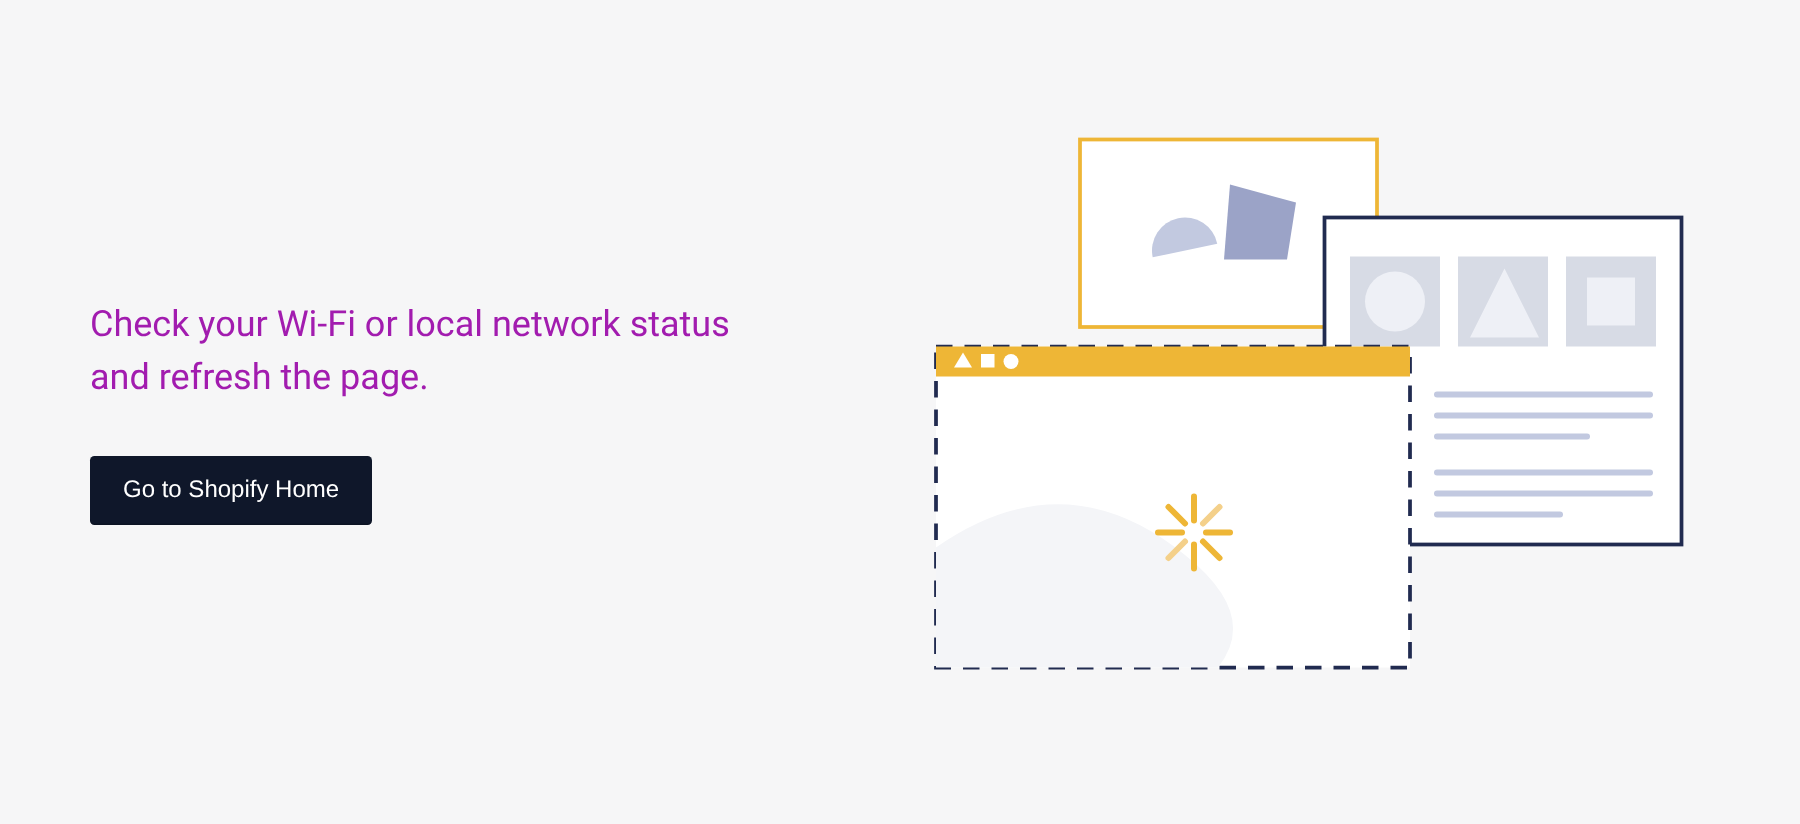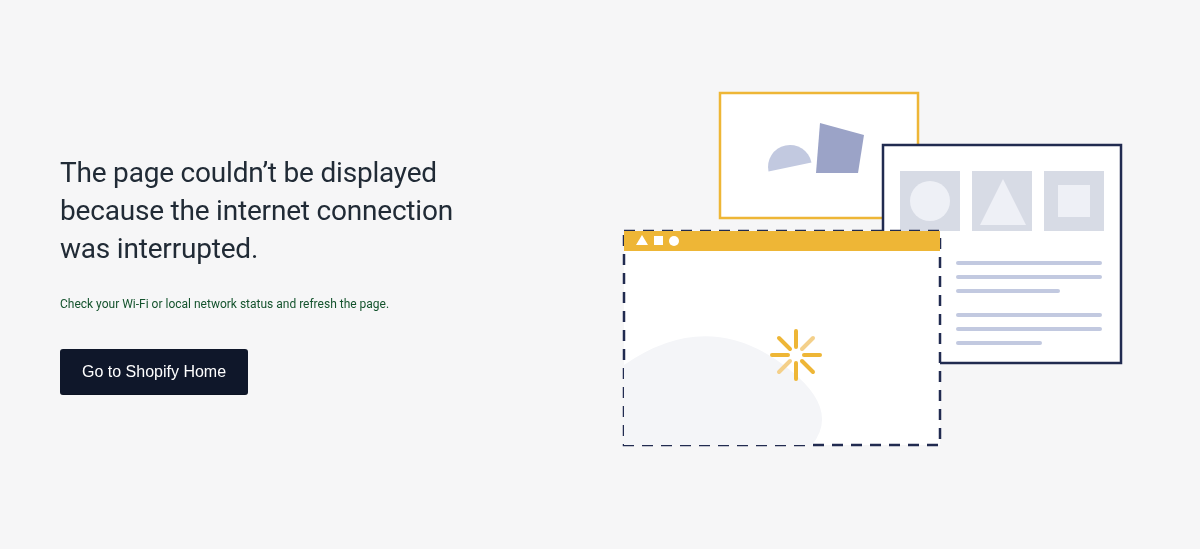--- a/index.html
+++ b/index.html
@@ -28,24 +28,24 @@
     }
     .heading {
       font-size: 28px;
       line-height: 1.35;
       font-weight: 400;
       color: #212b36;
       margin-bottom: 28px;
       letter-spacing: -0.2px;
     }
     .subtext {
-      font-size: 12px;
+      font-size: 24px;
       line-height: 1.45;
       font-weight: 400;
-      color: #14532d;
+      color: #a21caf;
       margin-bottom: 36px;
     }
     .btn {
       display: inline-block;
       background: #0f172a;
       color: #ffffff;
       font-size: 16px;
       font-weight: 400;
       padding: 14px 22px;
       border-radius: 3px;
@@ -61,21 +61,20 @@
     .illustration svg {
       width: 100%;
       height: 100%;
     }
   </style>
 </head>
 <body>
 
 <div class="container">
   <div class="text-block">
-    <h1 class="heading">The page couldn’t be displayed because the internet connection was interrupted.</h1>
     <p class="subtext">Check your Wi-Fi or local network status and refresh the page.</p>
     <button class="btn">Go to Shopify Home</button>
   </div>
 
   <div class="illustration">
     <svg viewBox="0 0 560 400" xmlns="http://www.w3.org/2000/svg">
 
       <g>
         <rect x="140" y="18" width="198" height="125" fill="#ffffff" stroke="#eeb636" stroke-width="2.5"></rect>
 

